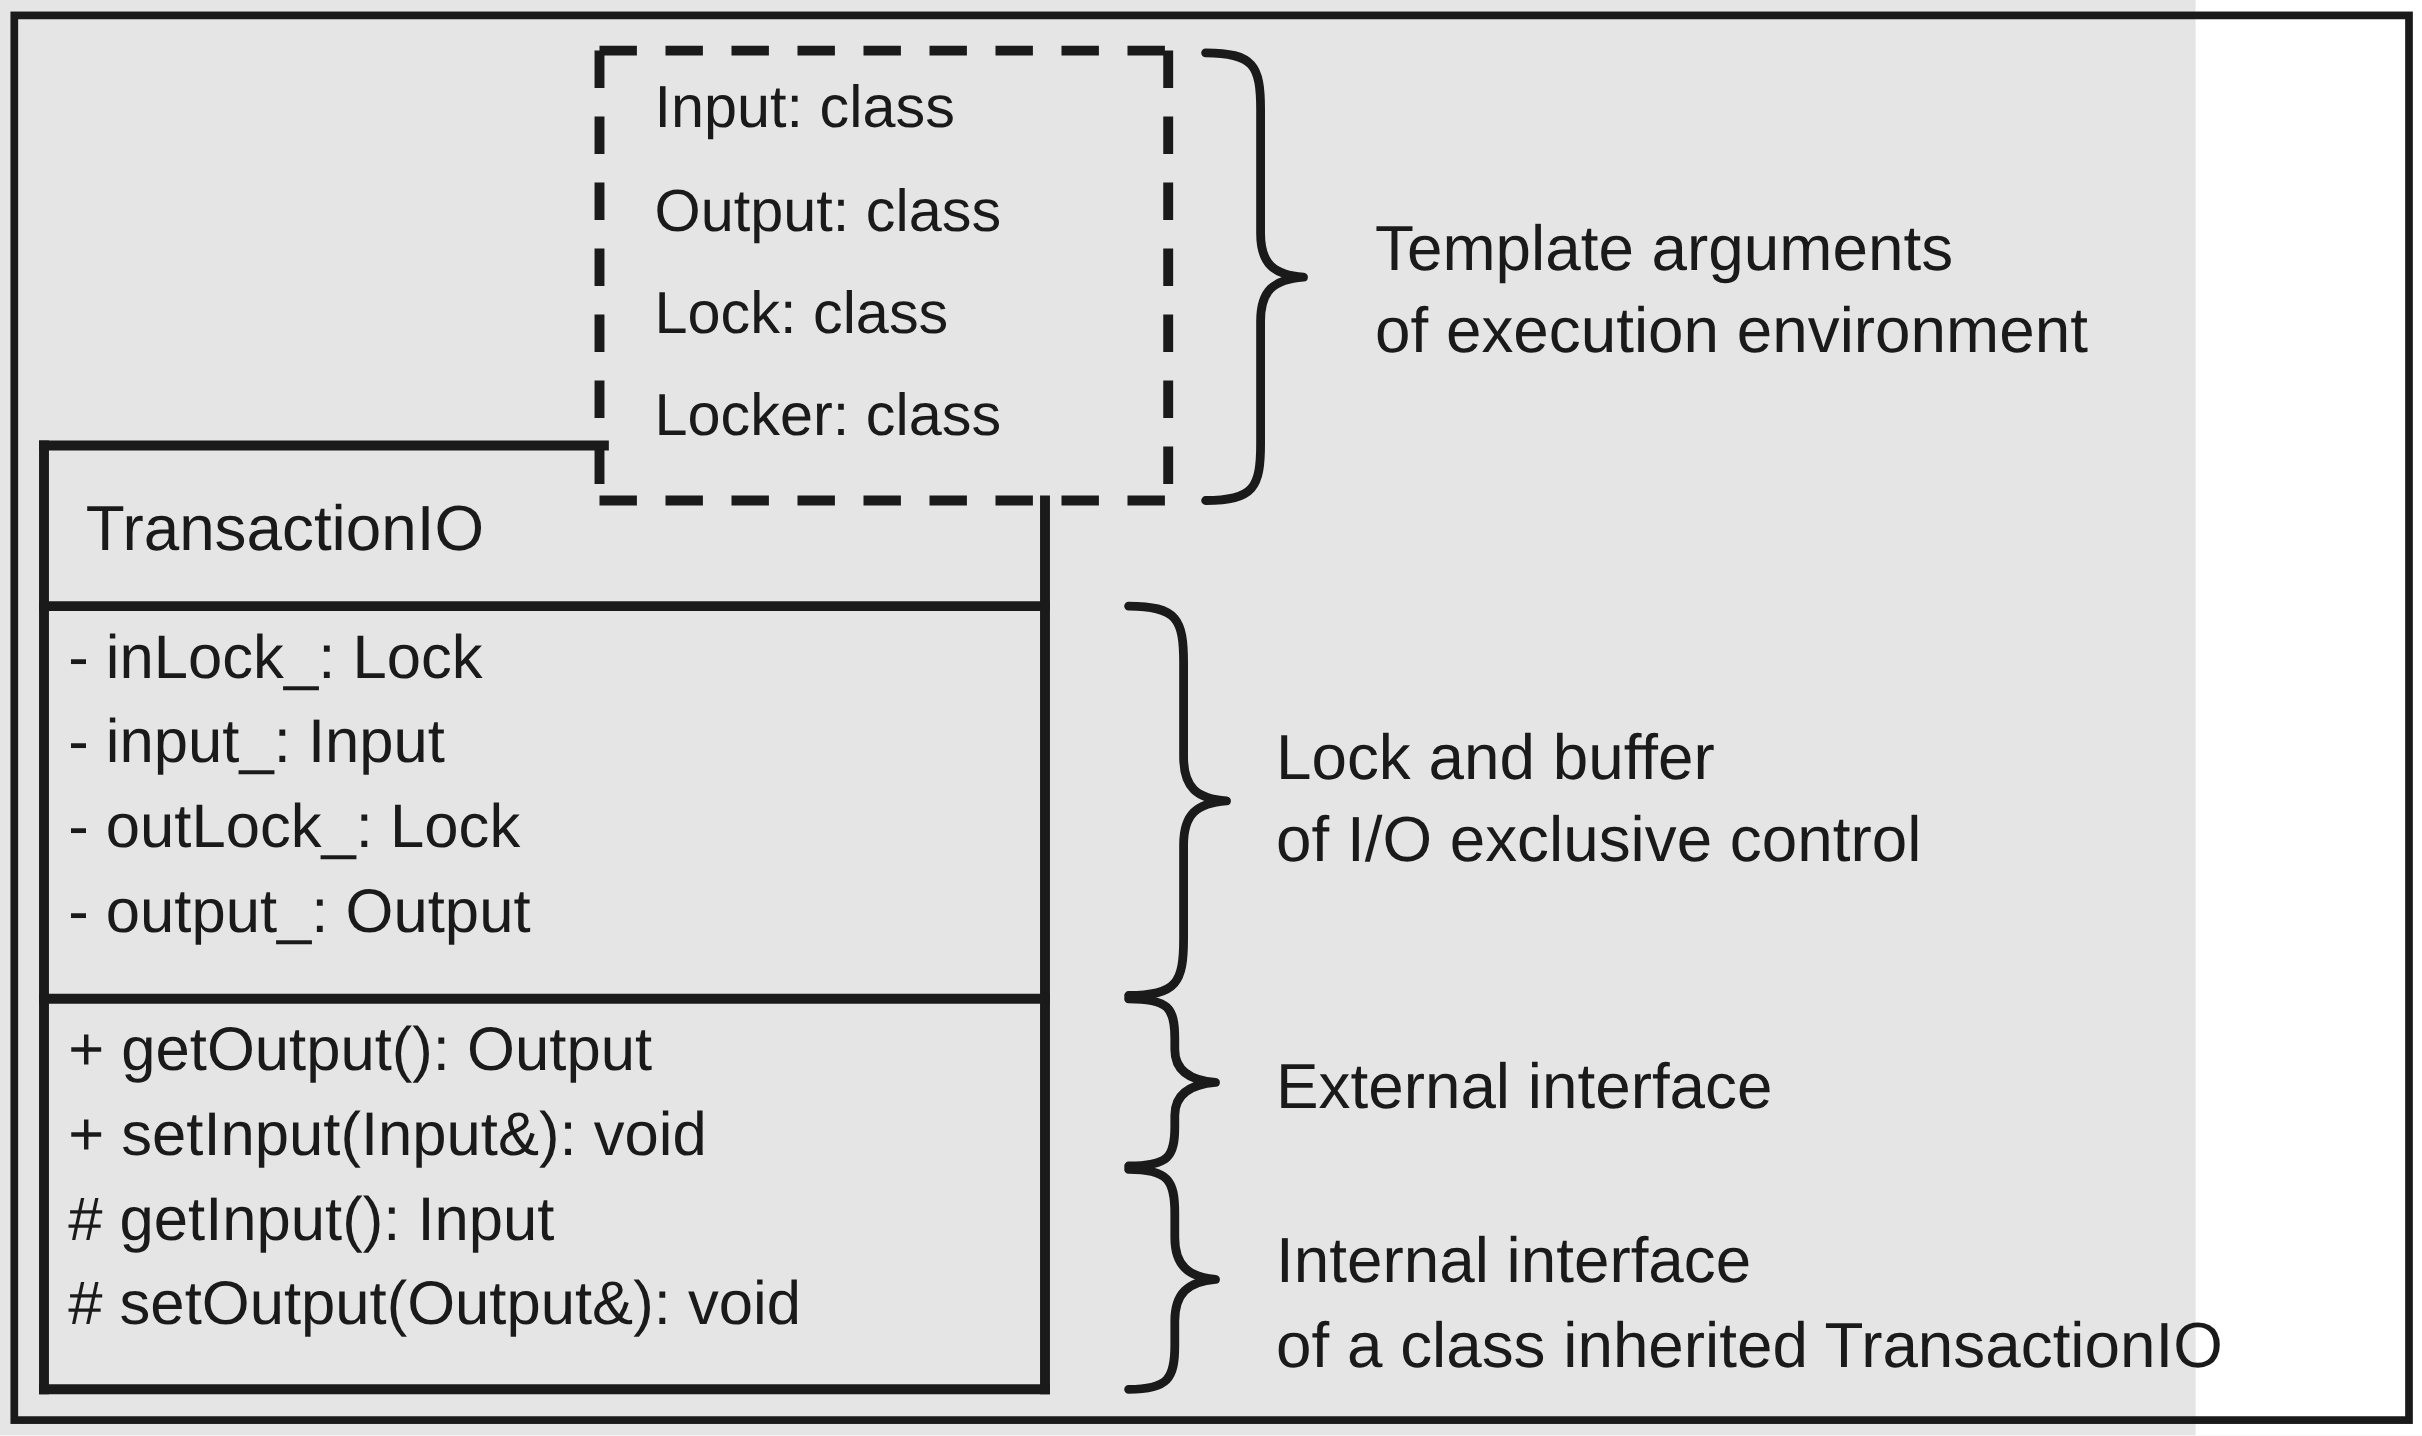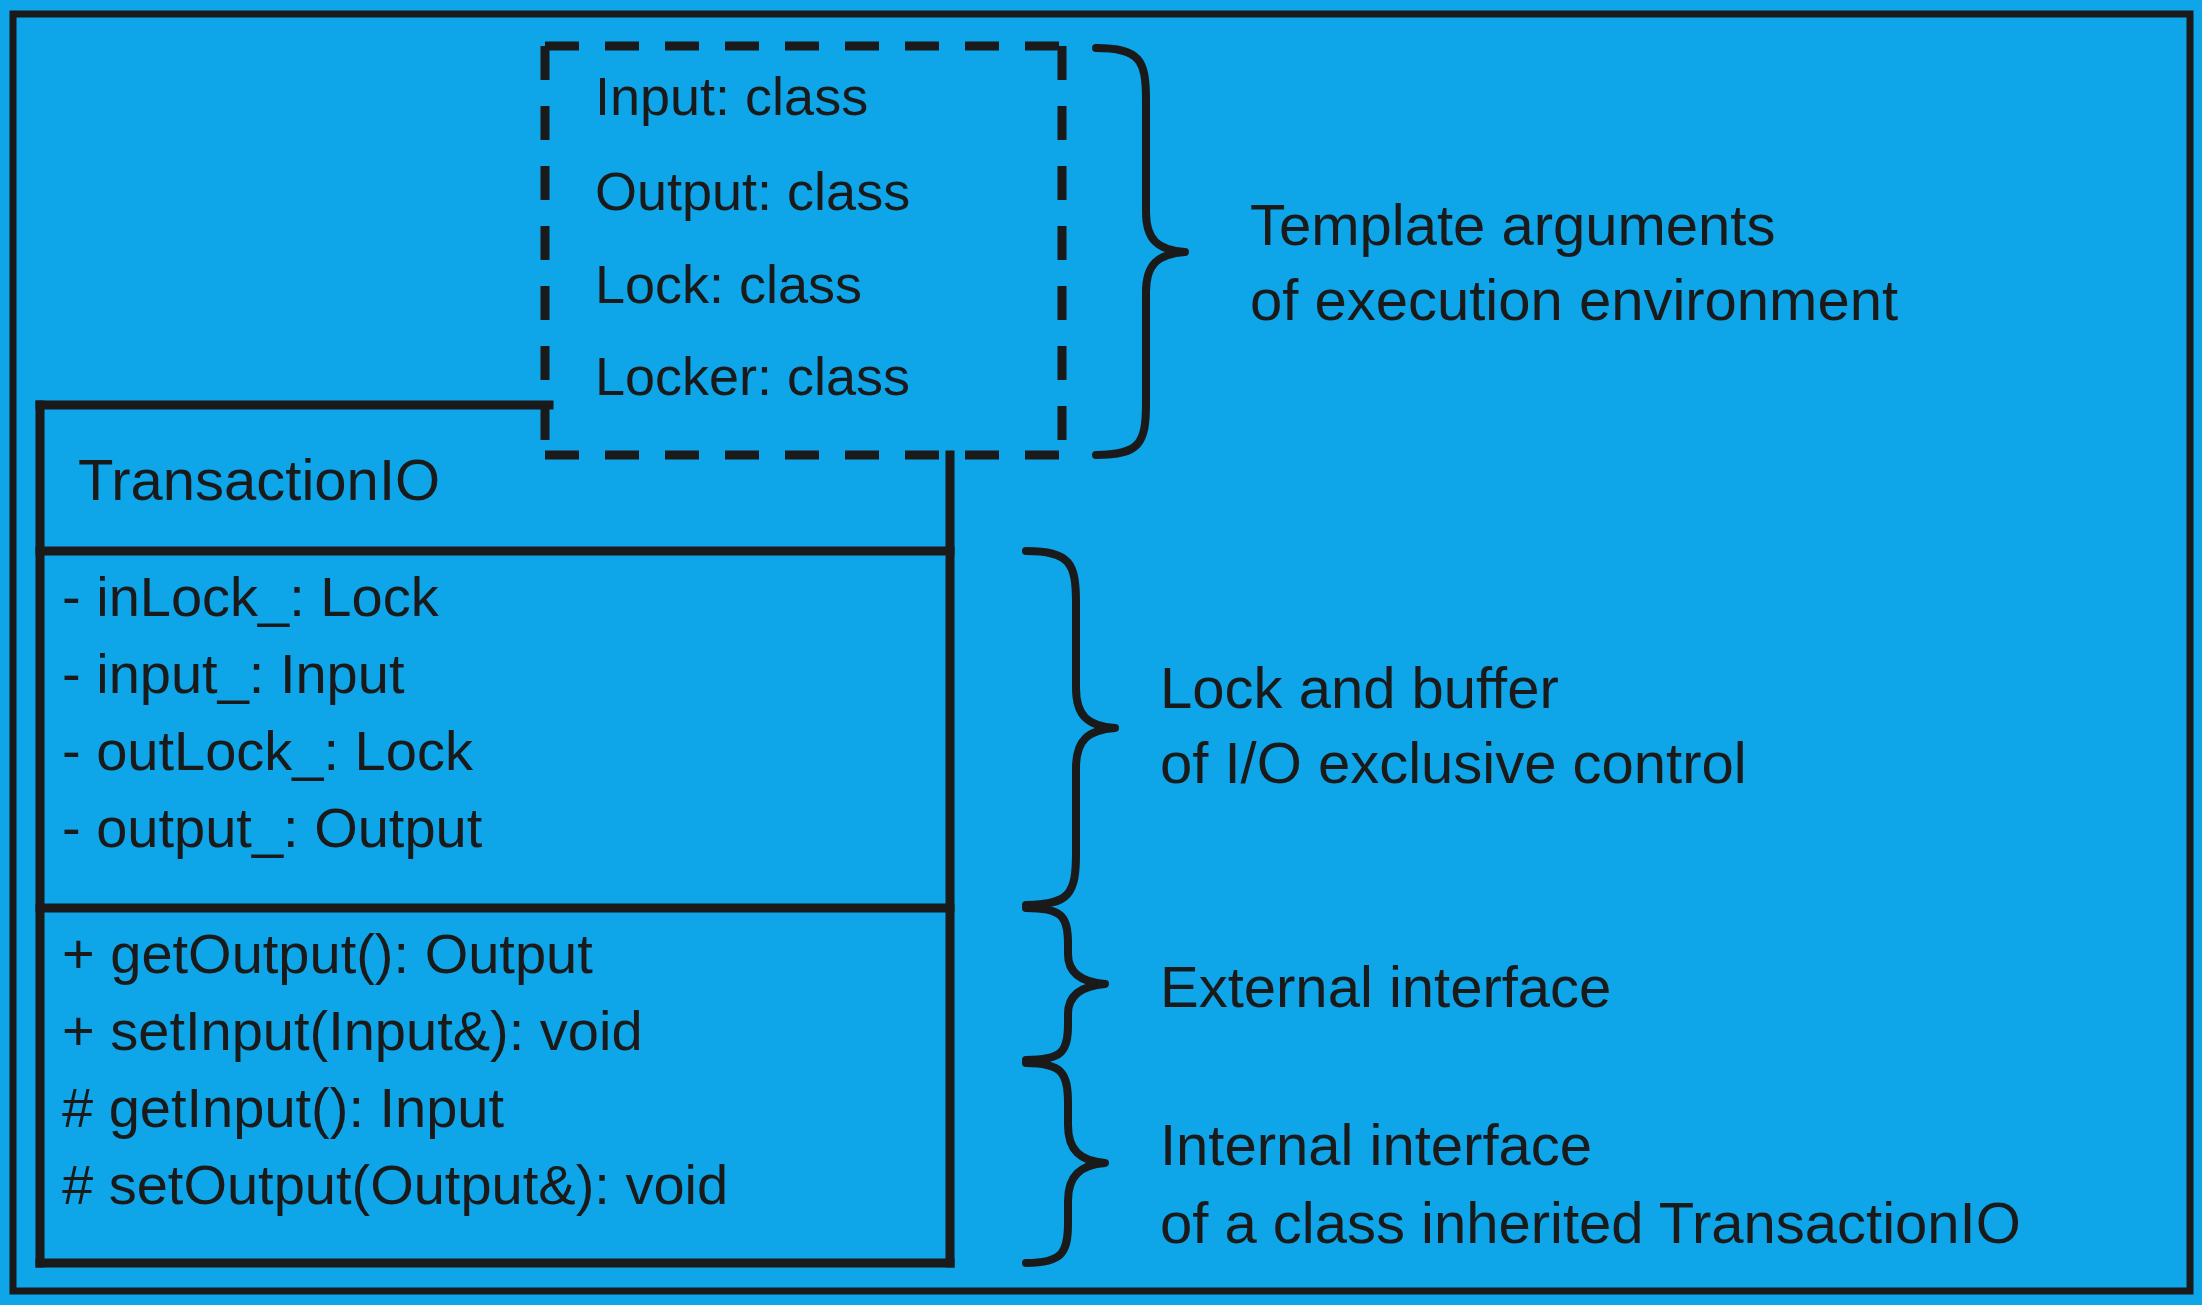--- a/index.html
+++ b/index.html
@@ -8,23 +8,23 @@
     background: #ffffff;
   }
   body {
     width: 2202px;
     height: 1305px;
     overflow: hidden;
     font-family: "Liberation Sans", sans-serif;
   }
   #stage {
     position: relative;
-    width: 2202px;
+    width: 1996px;
     height: 1305px;
-    background: #0ea5e9;
+    background: #e5e5e5;
   }
   #diagram-svg {
     position: absolute;
     left: 0;
     top: 0;
     width: 2202px;
     height: 1305px;
   }
   .dtext {
     font-family: "Liberation Sans", sans-serif;

